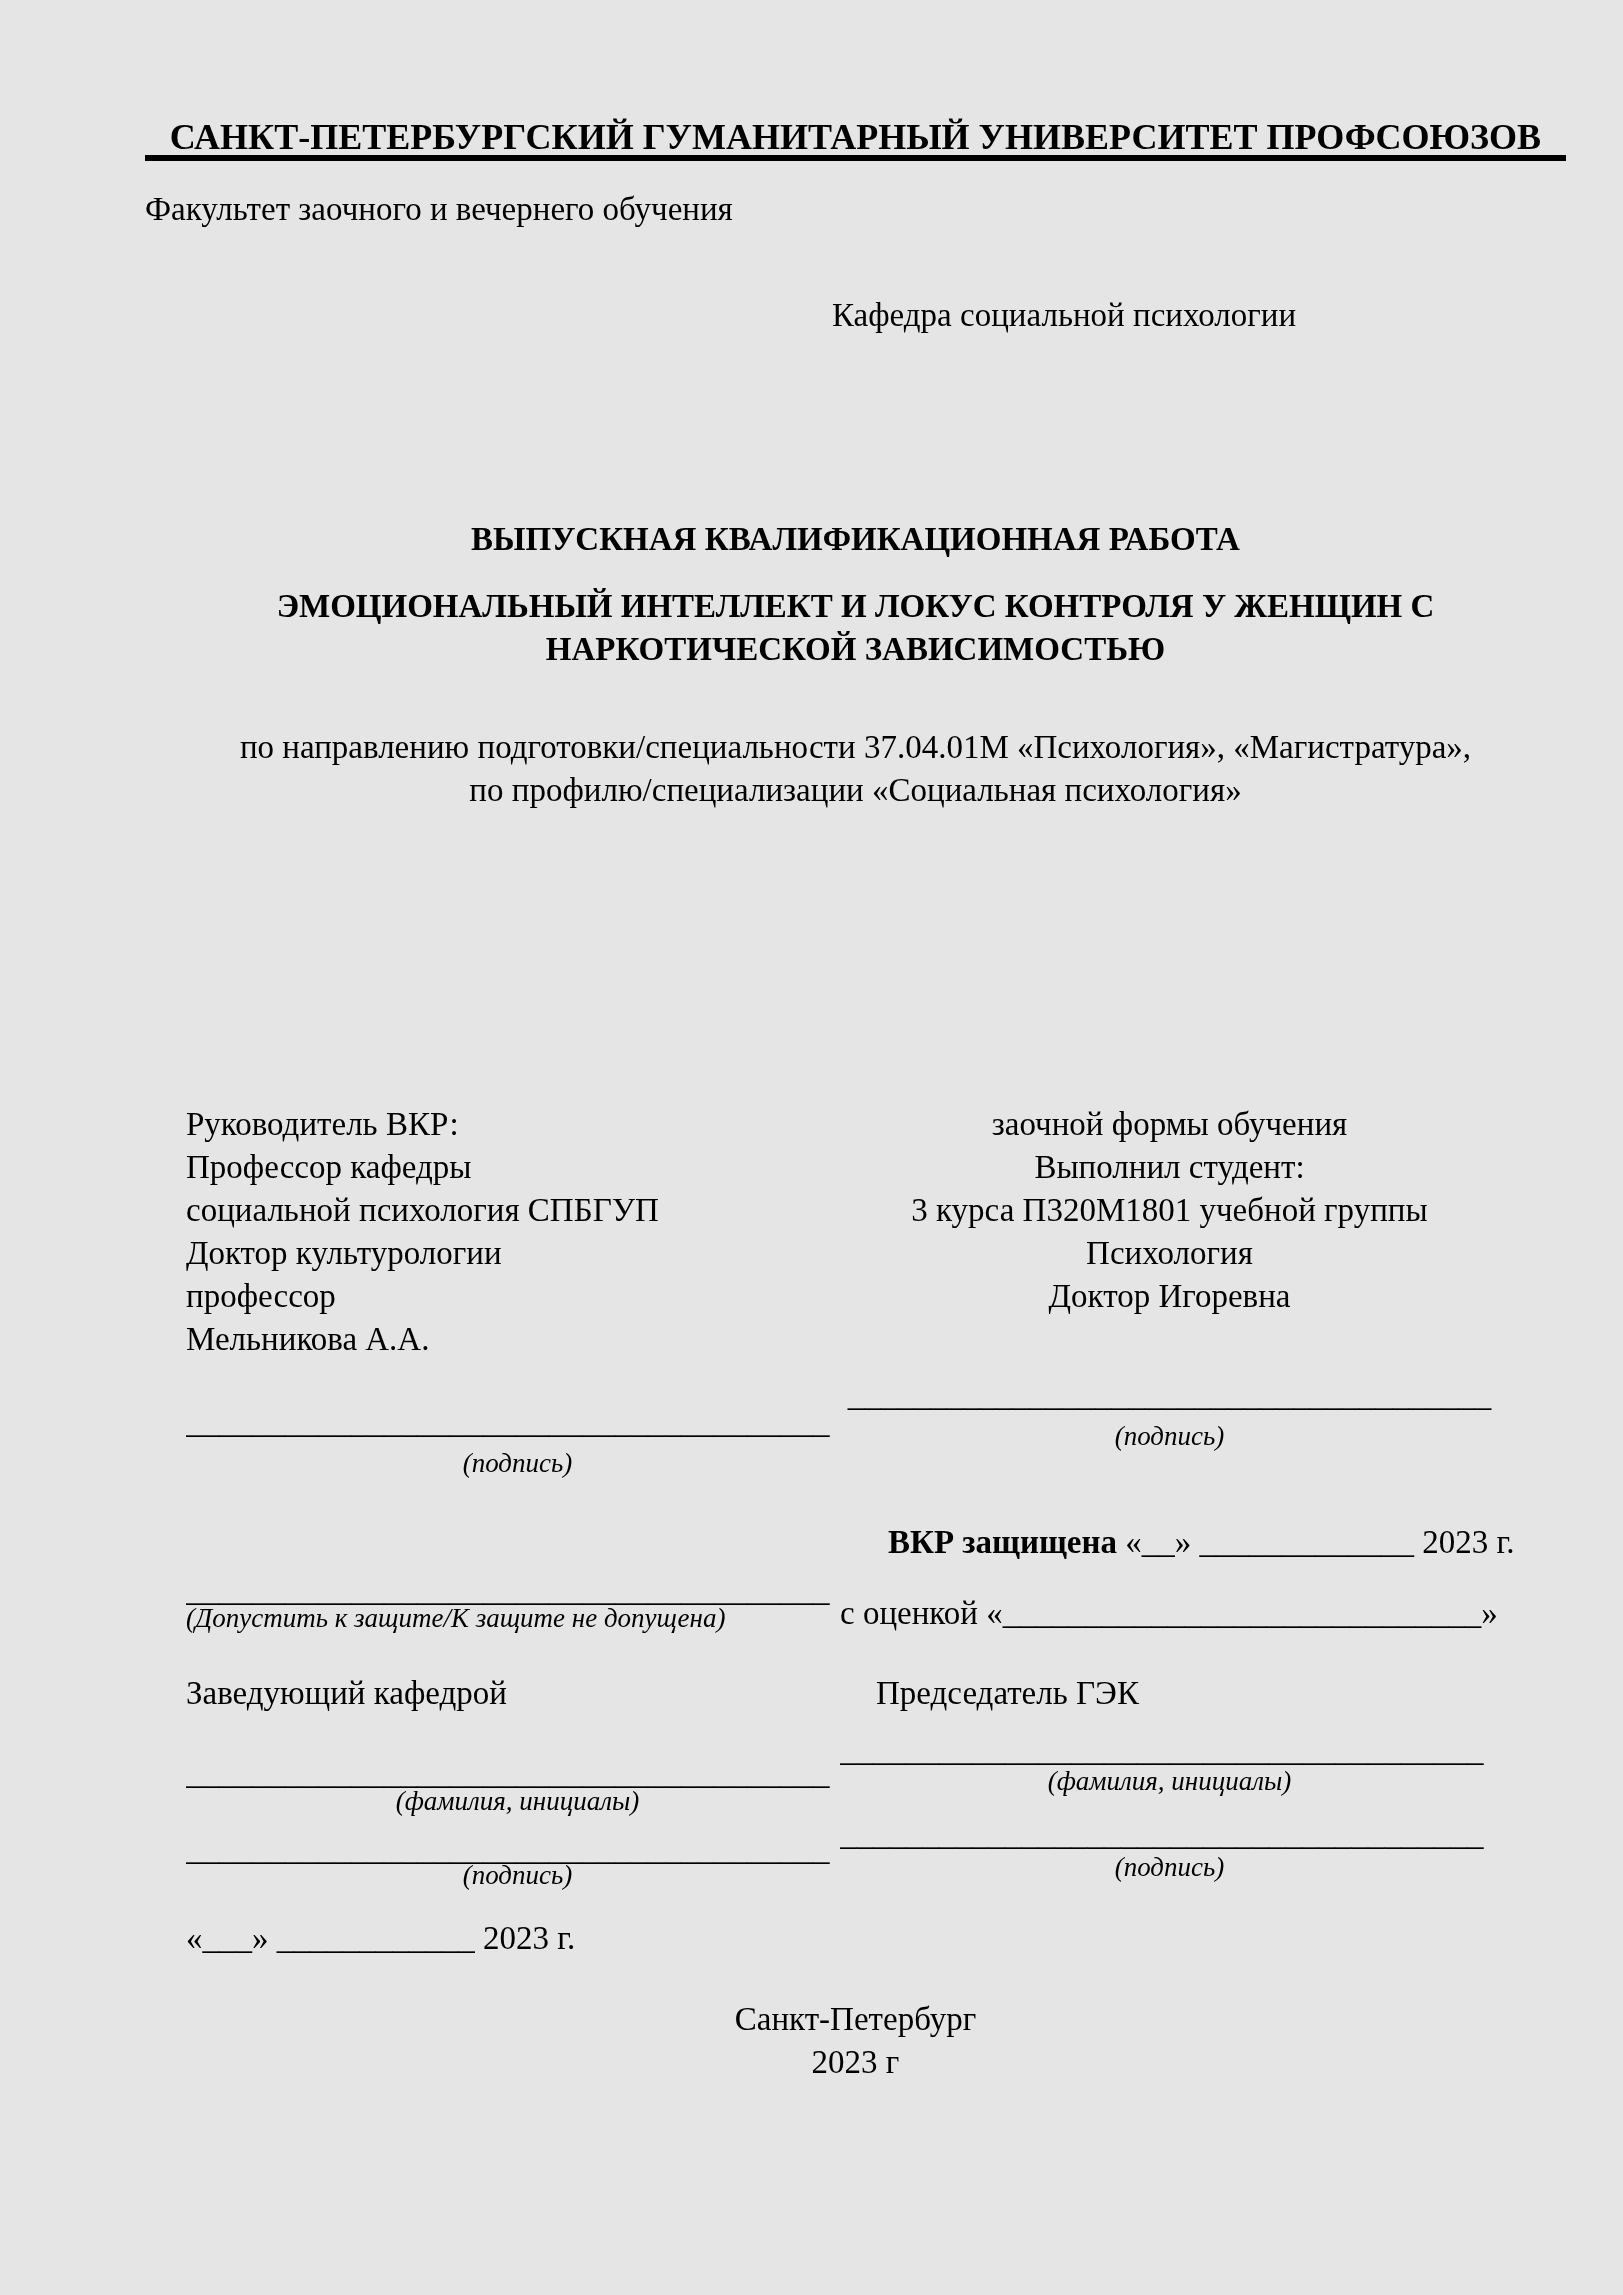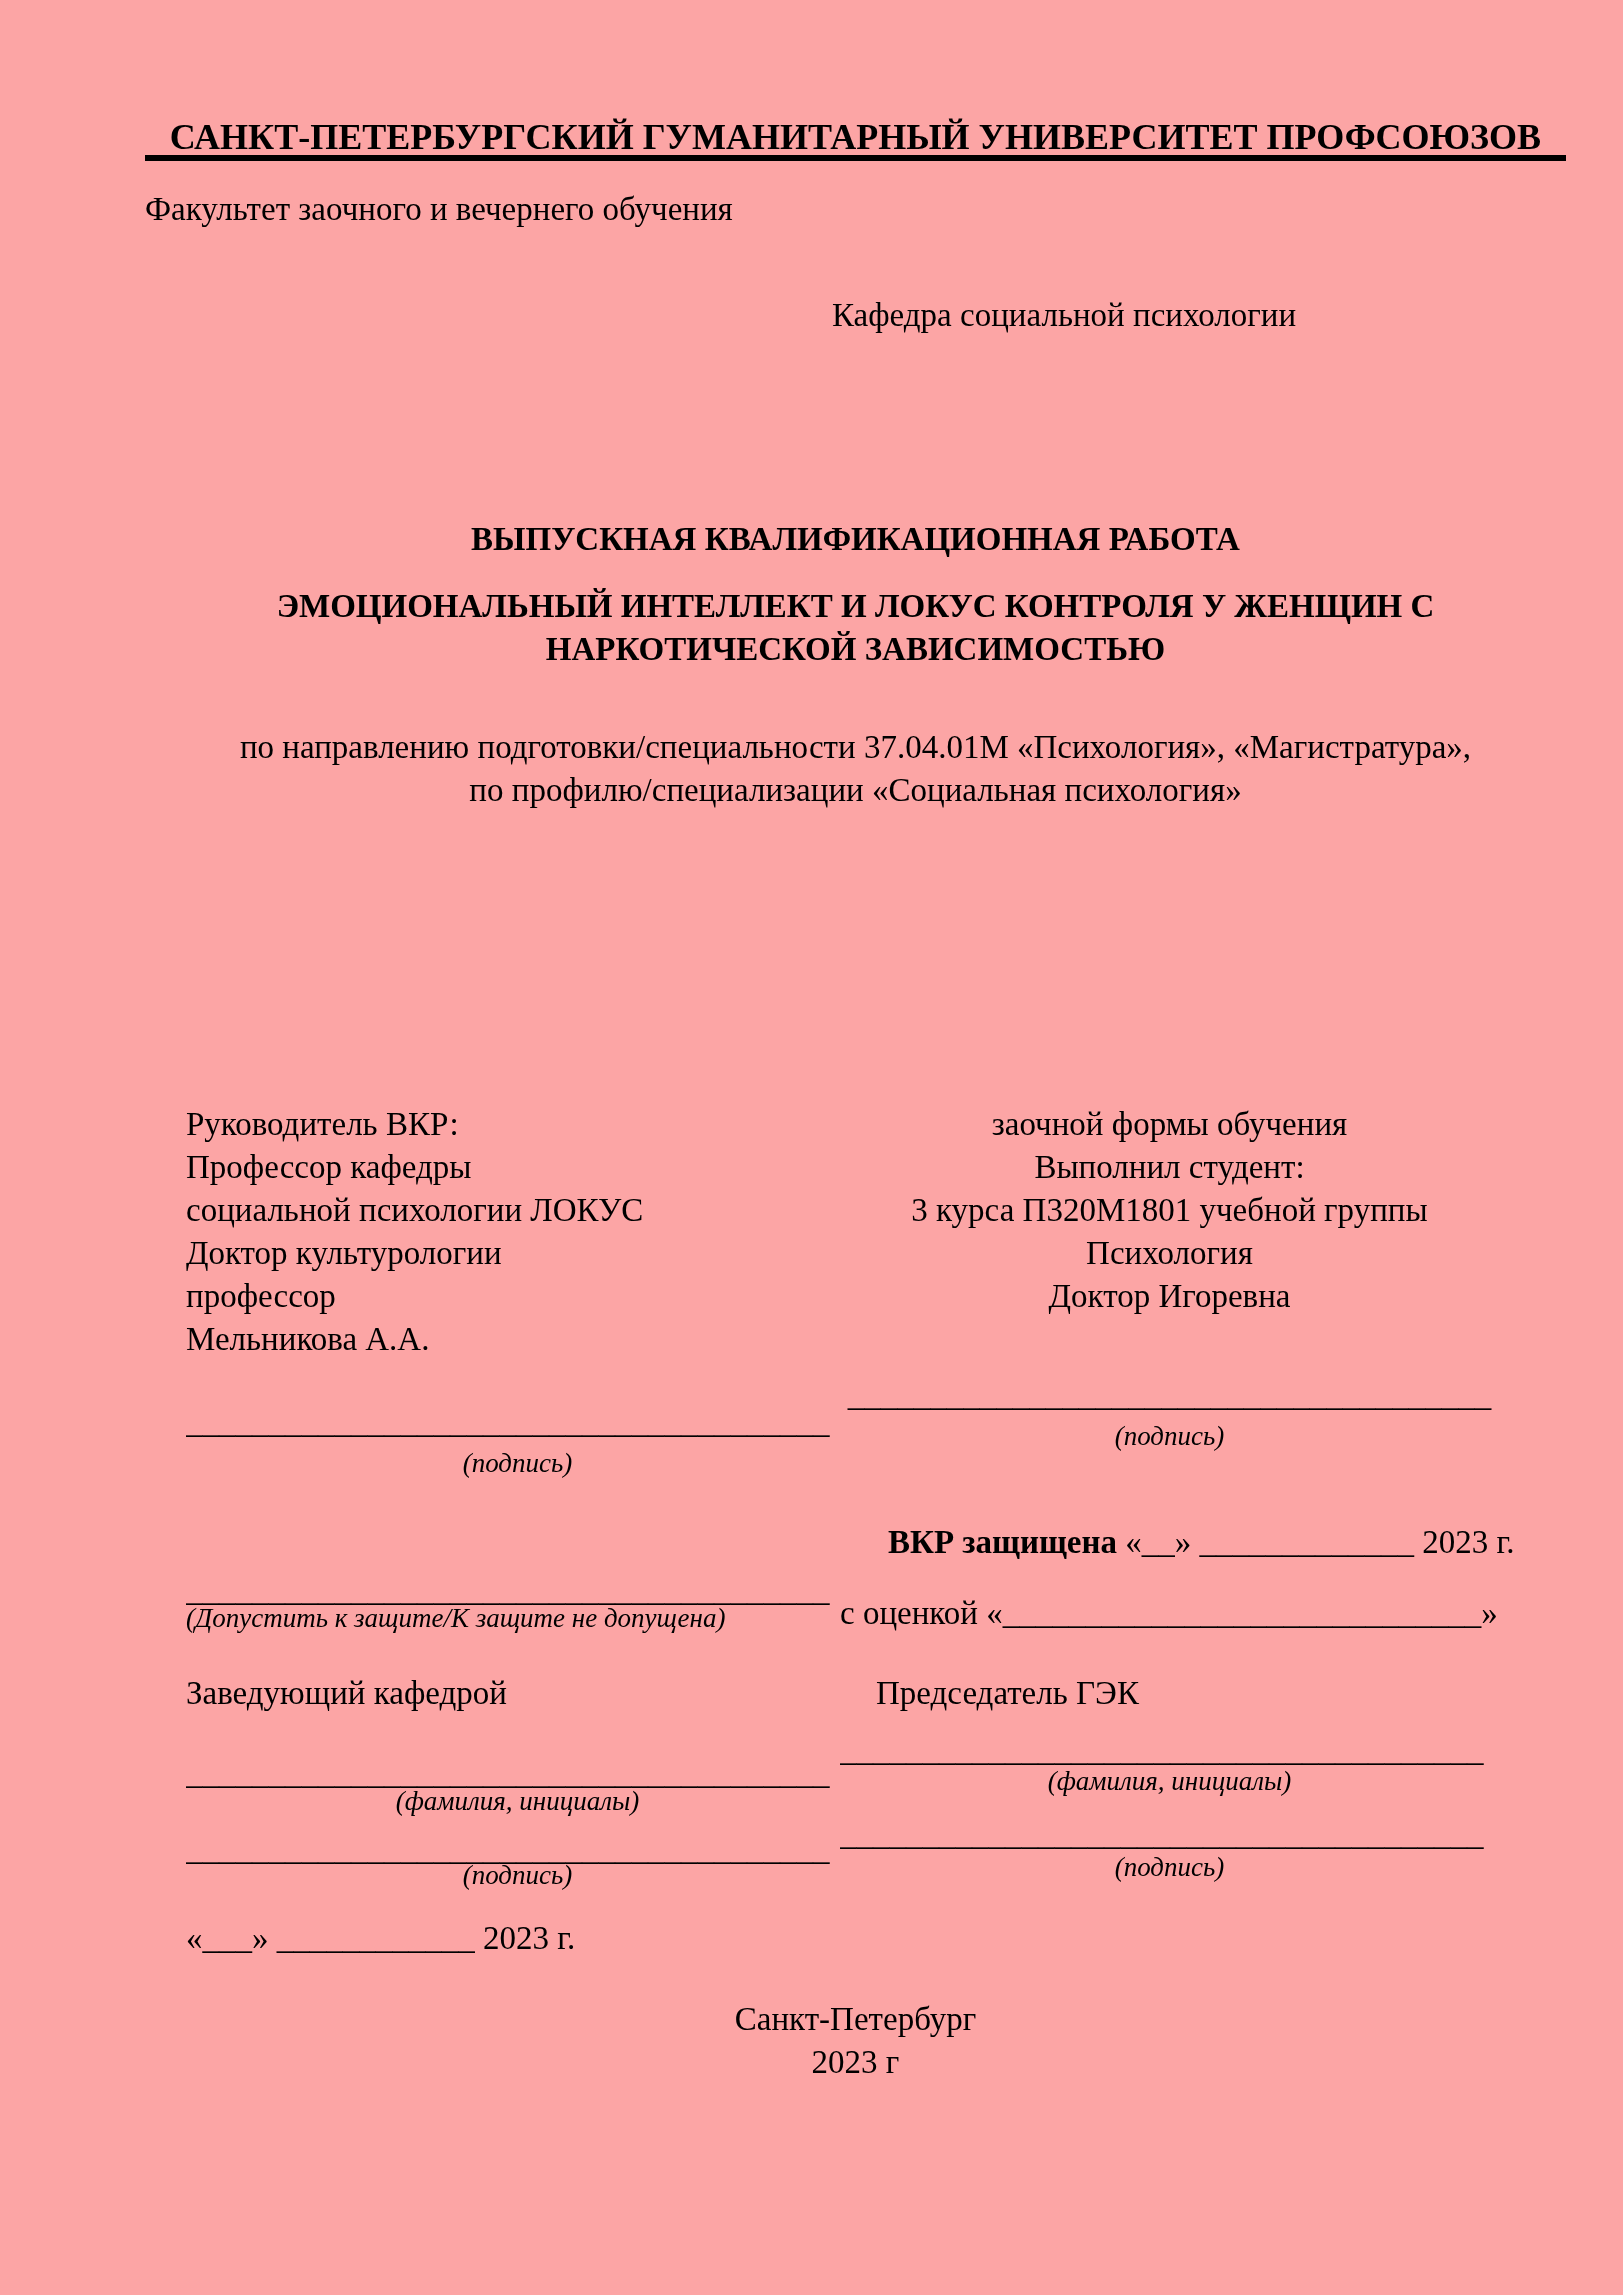--- a/index.html
+++ b/index.html
@@ -1,20 +1,20 @@
 <!DOCTYPE html>
 <html style="font-size:12.6px"><head>
 <meta charset="utf-8">
 <style>
   html,body{margin:0;padding:0;background:#ffffff;}
   .page{
     position:relative;
     width:1623px;
     height:2295px;
-    background:#fca5a5;
+    background:#e5e5e5;
     color:#000000;
     font-family:"Liberation Serif","DejaVu Serif",serif;
     font-size:33px;
     overflow:hidden;
   }
   .abs{position:absolute;}
   .content{left:145px;width:1421px;}
   .leftcol{left:145px;width:663px;margin-left:41px;}
   .rightcol{left:840px;width:659px;}
   .center{text-align:center;}
@@ -43,21 +43,21 @@
   <div class="abs content center bold lh" style="top:585px;">ЭМОЦИОНАЛЬНЫЙ ИНТЕЛЛЕКТ И ЛОКУС КОНТРОЛЯ У ЖЕНЩИН С НАРКОТИЧЕСКОЙ ЗАВИСИМОСТЬЮ</div>
 
   <div class="abs content center lh" style="top:726px;">
     <div>по направлению подготовки/специальности 37.04.01М «Психология», «Магистратура»,</div>
     <div>по профилю/специализации «Социальная психология»</div>
   </div>
 
   <div class="abs leftcol lh" style="top:1103px;">
     <div>Руководитель ВКР:</div>
     <div>Профессор кафедры</div>
-    <div>социальной психологии ЛОКУС</div>
+    <div>социальной психология СПБГУП</div>
     <div>Доктор культурологии</div>
     <div>профессор</div>
     <div>Мельникова А.А.</div>
   </div>
 
   <div class="abs rightcol center lh" style="top:1103px;">
     <div>заочной формы обучения</div>
     <div>Выполнил студент:</div>
     <div>3 курса П320М1801 учебной группы</div>
     <div>Психология</div>

